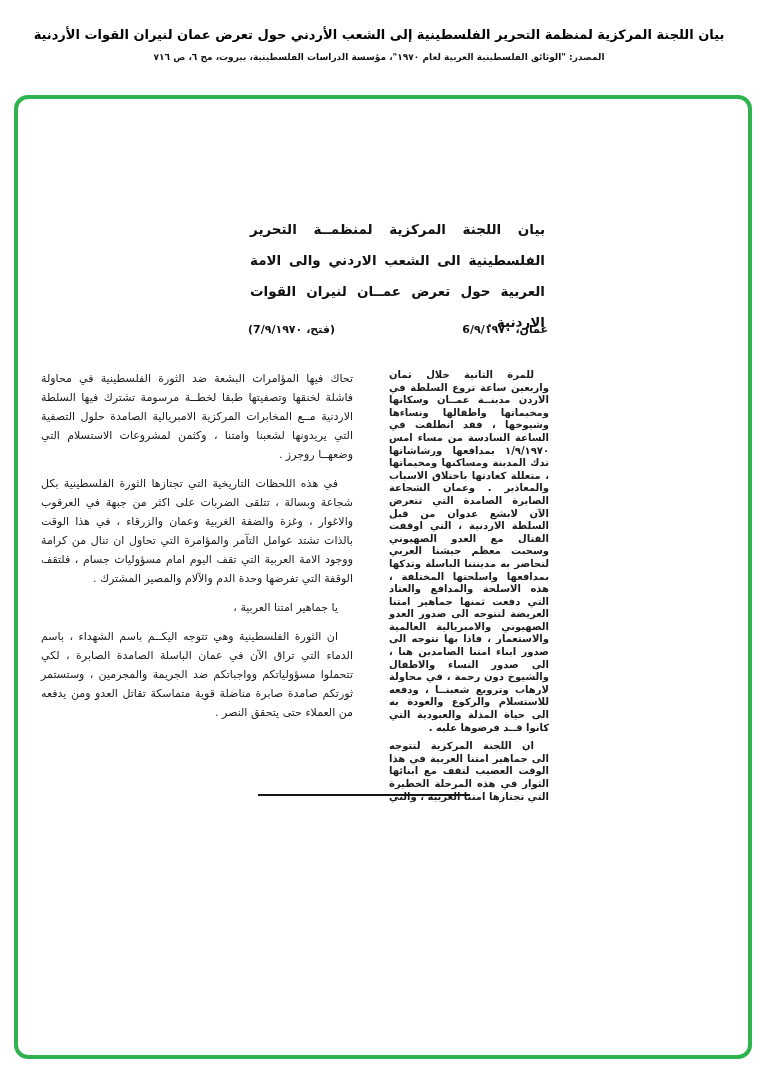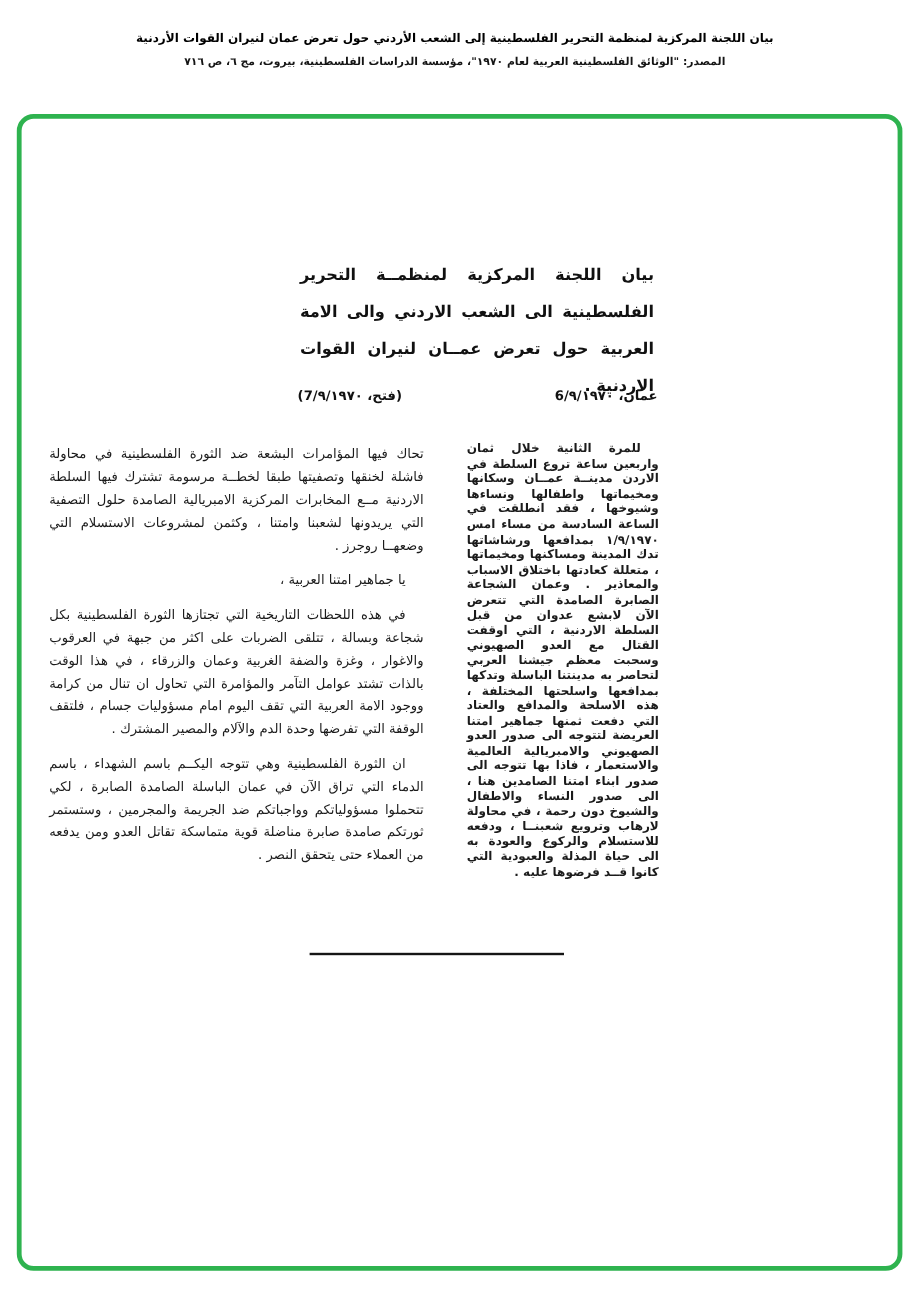--- a/index.html
+++ b/index.html
@@ -22,21 +22,21 @@
     background: #ffffff;
   }
   .page-header {
     position: absolute;
     top: 24px;
     left: 28px;
     right: 28px;
     text-align: center;
   }
   .page-title {
-    font-size: 10px;
+    font-size: 13px;
     font-weight: bold;
     line-height: 1.75;
     color: #000000;
   }
   .source-line {
     margin-top: 5px;
     font-size: 9px;
     font-weight: bold;
     color: #141414;
   }
@@ -135,26 +135,27 @@
 
       <div class="doc-title">بيان اللجنة المركزية لمنظمــة التحرير الفلسطينية الى الشعب الاردني والى الامة العربية حول تعرض عمــان لنيران القوات الاردنية .</div>
 
       <div class="date-row">
         <span class="date-place">عمان، 6/٩/١٩٧٠</span>
         <span class="date-source">(فتح، 7/٩/١٩٧٠)</span>
       </div>
 
       <section class="col col-right">
         <p class="para indent">للمرة الثانية خلال ثمان واربعين ساعة تروع السلطة في الاردن مدينــة عمــان وسكانها ومخيماتها واطفالها ونساءها وشيوخها ، فقد انطلقت في الساعة السادسة من مساء امس ١/٩/١٩٧٠ بمدافعها ورشاشاتها تدك المدينة ومساكنها ومخيماتها ، متعللة كعادتها باختلاق الاسباب والمعاذير . وعمان الشجاعة الصابرة الصامدة التي تتعرض الآن لابشع عدوان من قبل السلطة الاردنية ، التي اوقفت القتال مع العدو الصهيوني وسحبت معظم جيشنا العربي لتحاصر به مدينتنا الباسلة وتدكها بمدافعها واسلحتها المختلفة ، هذه الاسلحة والمدافع والعتاد التي دفعت ثمنها جماهير امتنا العريضة لتتوجه الى صدور العدو الصهيوني والامبريالية العالمية والاستعمار ، فاذا بها تتوجه الى صدور ابناء امتنا الصامدين هنا ، الى صدور النساء والاطفال والشيوخ دون رحمة ، في محاولة لارهاب وترويع شعبنــا ، ودفعه للاستسلام والركوع والعودة به الى حياة المذلة والعبودية التي كانوا قــد فرضوها عليه .</p>
+        <p class="para indent">ان اللجنة المركزية لتتوجه الى جماهير امتنا العربية في هذا الوقت العصيب لتقف مع ابنائها الثوار في هذه المرحلة الخطيرة التي تجتازها امتنا العربية ، والتي</p>
       </section>
 
       <section class="col col-left">
         <p class="para">تحاك فيها المؤامرات البشعة ضد الثورة الفلسطينية في محاولة فاشلة لخنقها وتصفيتها طبقا لخطــة مرسومة تشترك فيها السلطة الاردنية مــع المخابرات المركزية الامبريالية الصامدة حلول التصفية التي يريدونها لشعبنا وامتنا ، وكثمن لمشروعات الاستسلام التي وضعهــا روجرز .</p>
+        <p class="para indent">في هذه اللحظات التاريخية التي تجتازها الثورة الفلسطينية بكل شجاعة وبسالة ، تتلقى الضربات على اكثر من جبهة في العرقوب والاغوار ، وغزة والضفة الغربية وعمان والزرقاء ، في هذا الوقت بالذات تشتد عوامل التآمر والمؤامرة التي تحاول ان تنال من كرامة ووجود الامة العربية التي تقف اليوم امام مسؤوليات جسام ، فلتقف الوقفة التي تفرضها وحدة الدم والآلام والمصير المشترك .</p>
         <p class="para indent">يا جماهير امتنا العربية ،</p>
-        <p class="para indent">في هذه اللحظات التاريخية التي تجتازها الثورة الفلسطينية بكل شجاعة وبسالة ، تتلقى الضربات على اكثر من جبهة في العرقوب والاغوار ، وغزة والضفة الغربية وعمان والزرقاء ، في هذا الوقت بالذات تشتد عوامل التآمر والمؤامرة التي تحاول ان تنال من كرامة ووجود الامة العربية التي تقف اليوم امام مسؤوليات جسام ، فلتقف الوقفة التي تفرضها وحدة الدم والآلام والمصير المشترك .</p>
         <p class="para indent">ان الثورة الفلسطينية وهي تتوجه اليكــم باسم الشهداء ، باسم الدماء التي تراق الآن في عمان الباسلة الصامدة الصابرة ، لكي تتحملوا مسؤولياتكم وواجباتكم ضد الجريمة والمجرمين ، وستستمر ثورتكم صامدة صابرة مناضلة قوية متماسكة تقاتل العدو ومن يدفعه من العملاء حتى يتحقق النصر .</p>
       </section>
 
       <div class="separator"></div>
 
     </div>
   </div>
 
 </div>
 

